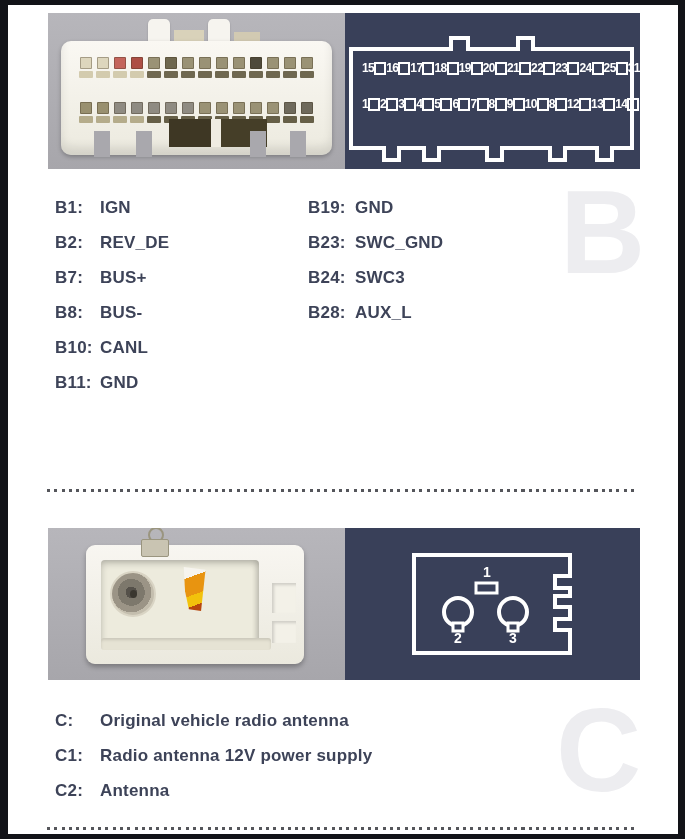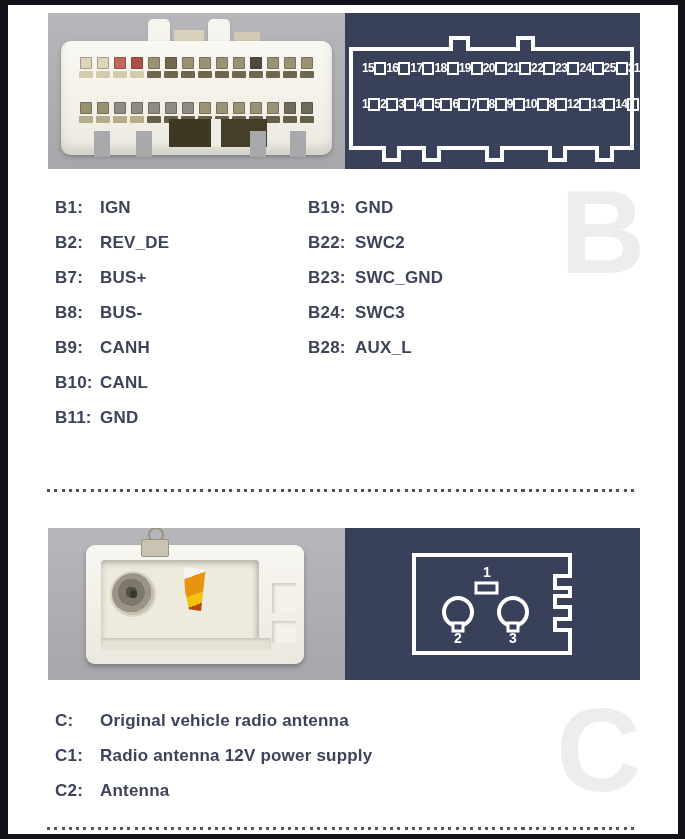--- a/index.html
+++ b/index.html
@@ -387,40 +387,32 @@
         </div>
       <div class="prow">
           <span class="lbl">B7:</span>
           <span class="val">BUS+</span>
         </div>
       <div class="prow">
           <span class="lbl">B8:</span>
           <span class="val">BUS-</span>
         </div>
       <div class="prow">
-          <span class="lbl">B9:</span>
-          <span class="val">CANH</span>
-        </div>
-      <div class="prow">
           <span class="lbl">B10:</span>
           <span class="val">CANL</span>
         </div>
       <div class="prow">
           <span class="lbl">B11:</span>
           <span class="val">GND</span>
         </div>
     </div>
     <div class="pcol right">
       <div class="prow">
           <span class="lbl">B19:</span>
           <span class="val">GND</span>
-        </div>
-      <div class="prow">
-          <span class="lbl">B22:</span>
-          <span class="val">SWC2</span>
         </div>
       <div class="prow">
           <span class="lbl">B23:</span>
           <span class="val">SWC_GND</span>
         </div>
       <div class="prow">
           <span class="lbl">B24:</span>
           <span class="val">SWC3</span>
         </div>
       <div class="prow">

